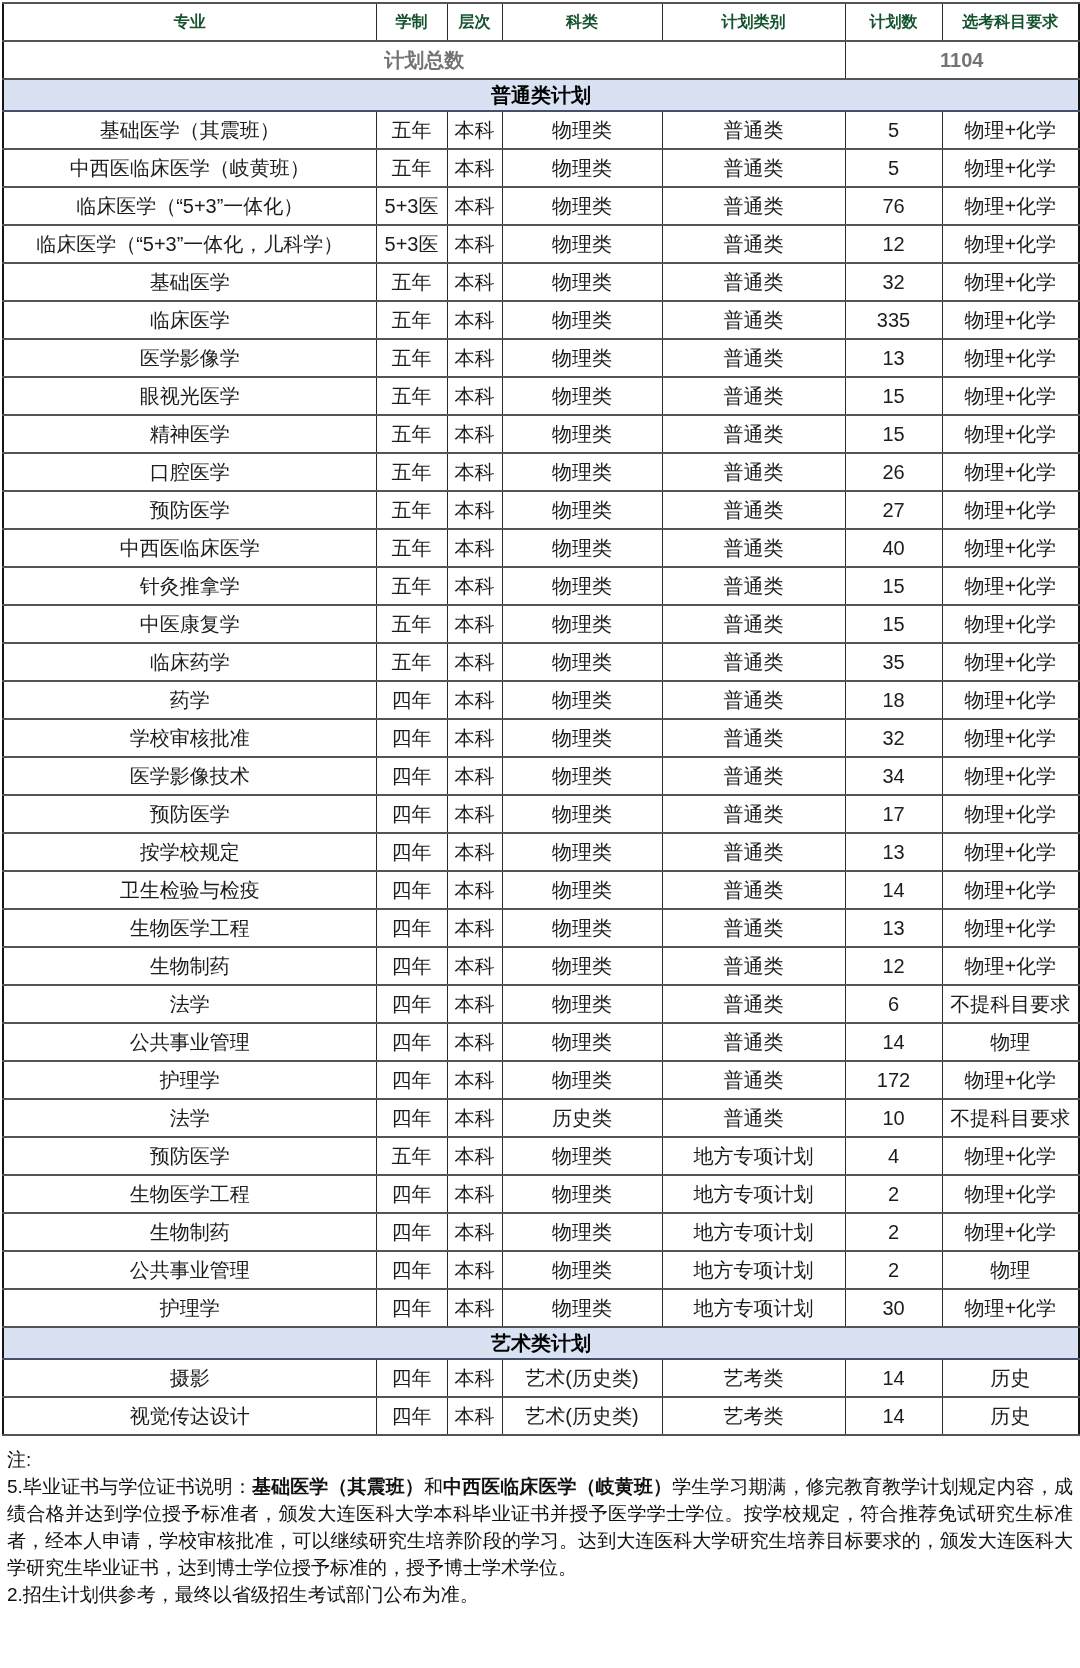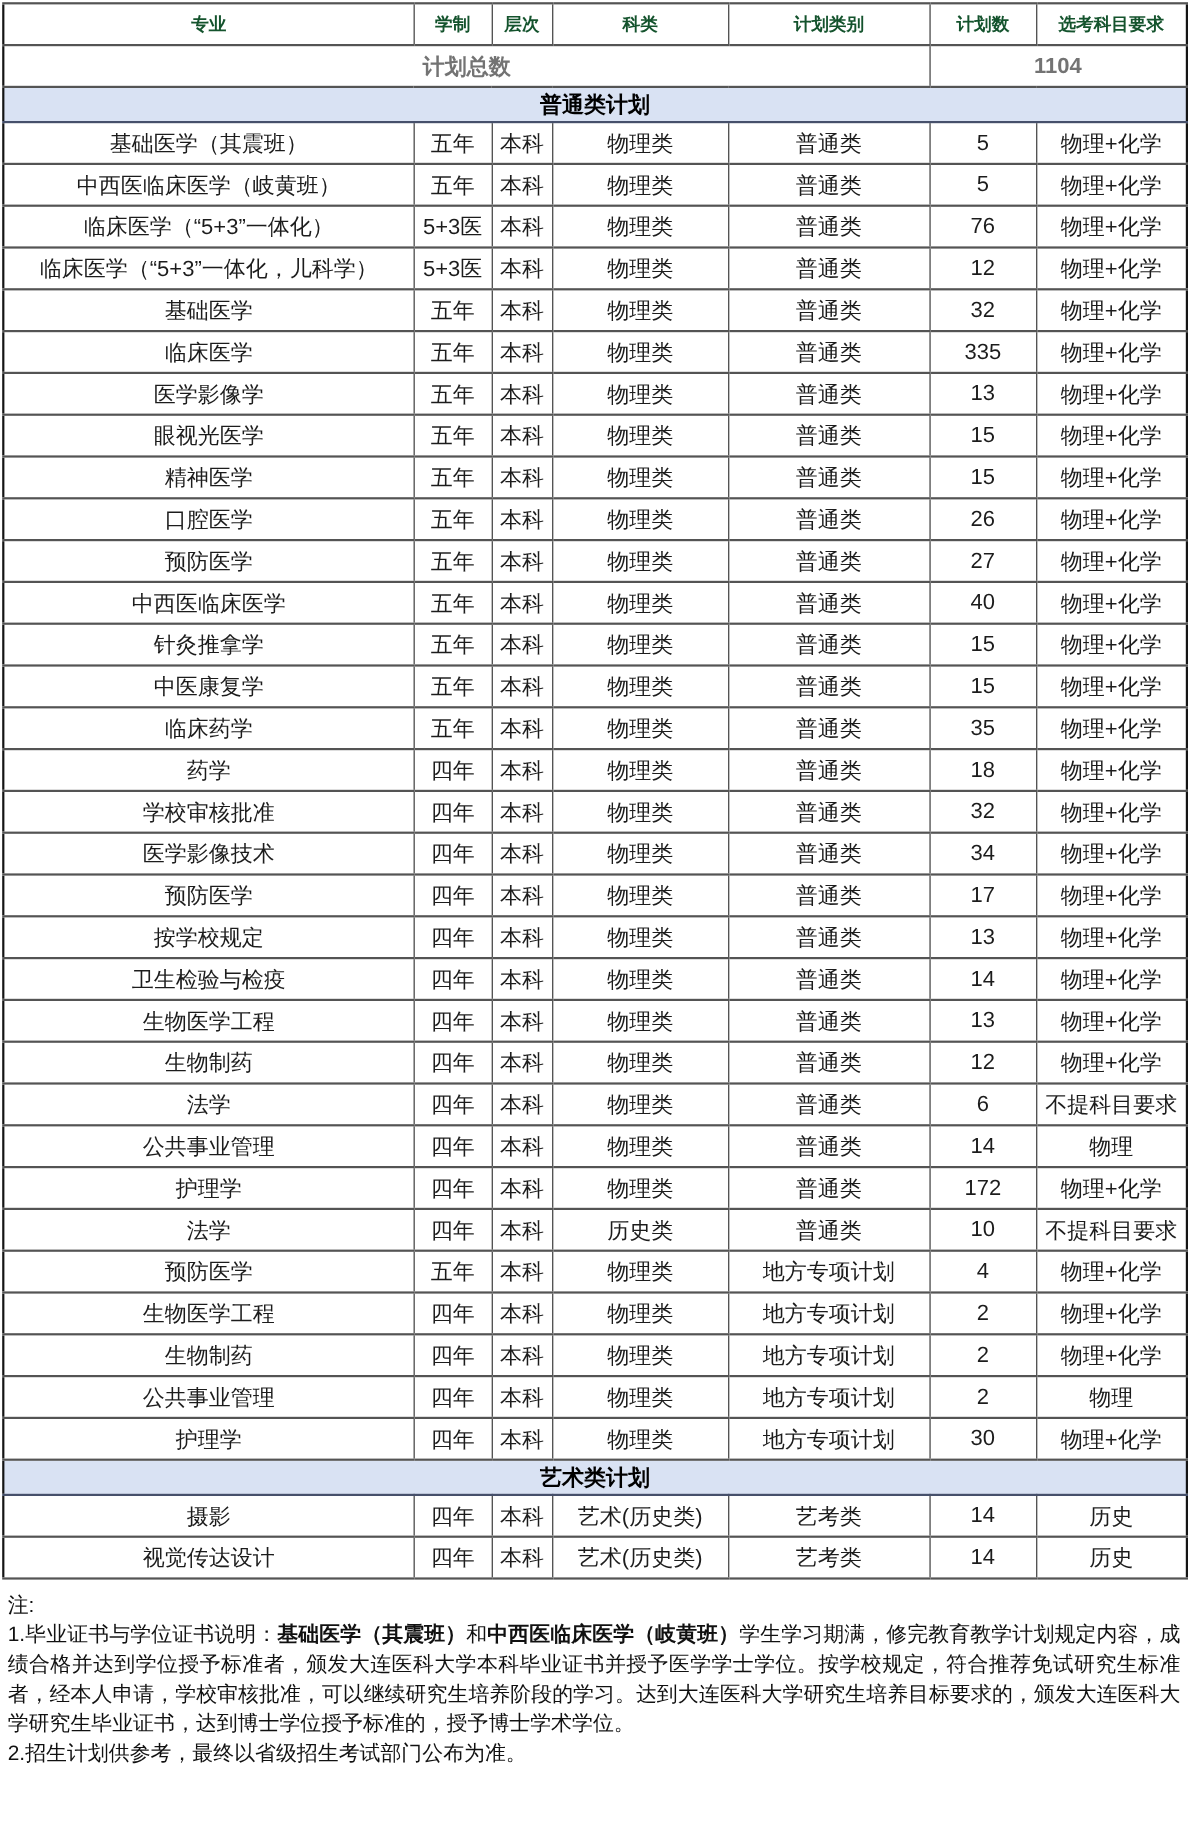--- a/index.html
+++ b/index.html
@@ -394,17 +394,17 @@
           <td>艺术(历史类)</td>
           <td>艺考类</td>
           <td>14</td>
           <td>历史</td>
         </tr>
       </tbody>
   </table>
 
   <div class="notes">
     <p class="note-heading">注:</p>
-    <p><span>1.毕业证书与学位证书说明：</span><b>基础医学（其震班）</b><span>和</span><b>中西医临床医学（岐黄班）</b><span>学生学习期满，修完教育教学计划规定内容，成绩合格并达到学位授予标准者，颁发大连医科大学本科毕业证书并授予医学学士学位。按学校规定，符合推荐免试研究生标准者，经本人申请，学校审核批准，可以继续研究生培养阶段的学习。达到大连医科大学研究生培养目标要求的，颁发大连医科大学研究生毕业证书，达到博士学位授予标准的，授予博士学术学位。</span></p>
+    <p><span>5.毕业证书与学位证书说明：</span><b>基础医学（其震班）</b><span>和</span><b>中西医临床医学（岐黄班）</b><span>学生学习期满，修完教育教学计划规定内容，成绩合格并达到学位授予标准者，颁发大连医科大学本科毕业证书并授予医学学士学位。按学校规定，符合推荐免试研究生标准者，经本人申请，学校审核批准，可以继续研究生培养阶段的学习。达到大连医科大学研究生培养目标要求的，颁发大连医科大学研究生毕业证书，达到博士学位授予标准的，授予博士学术学位。</span></p>
     <p>2.招生计划供参考，最终以省级招生考试部门公布为准。</p>
   </div>
 
 </div>
 
 </body></html>

